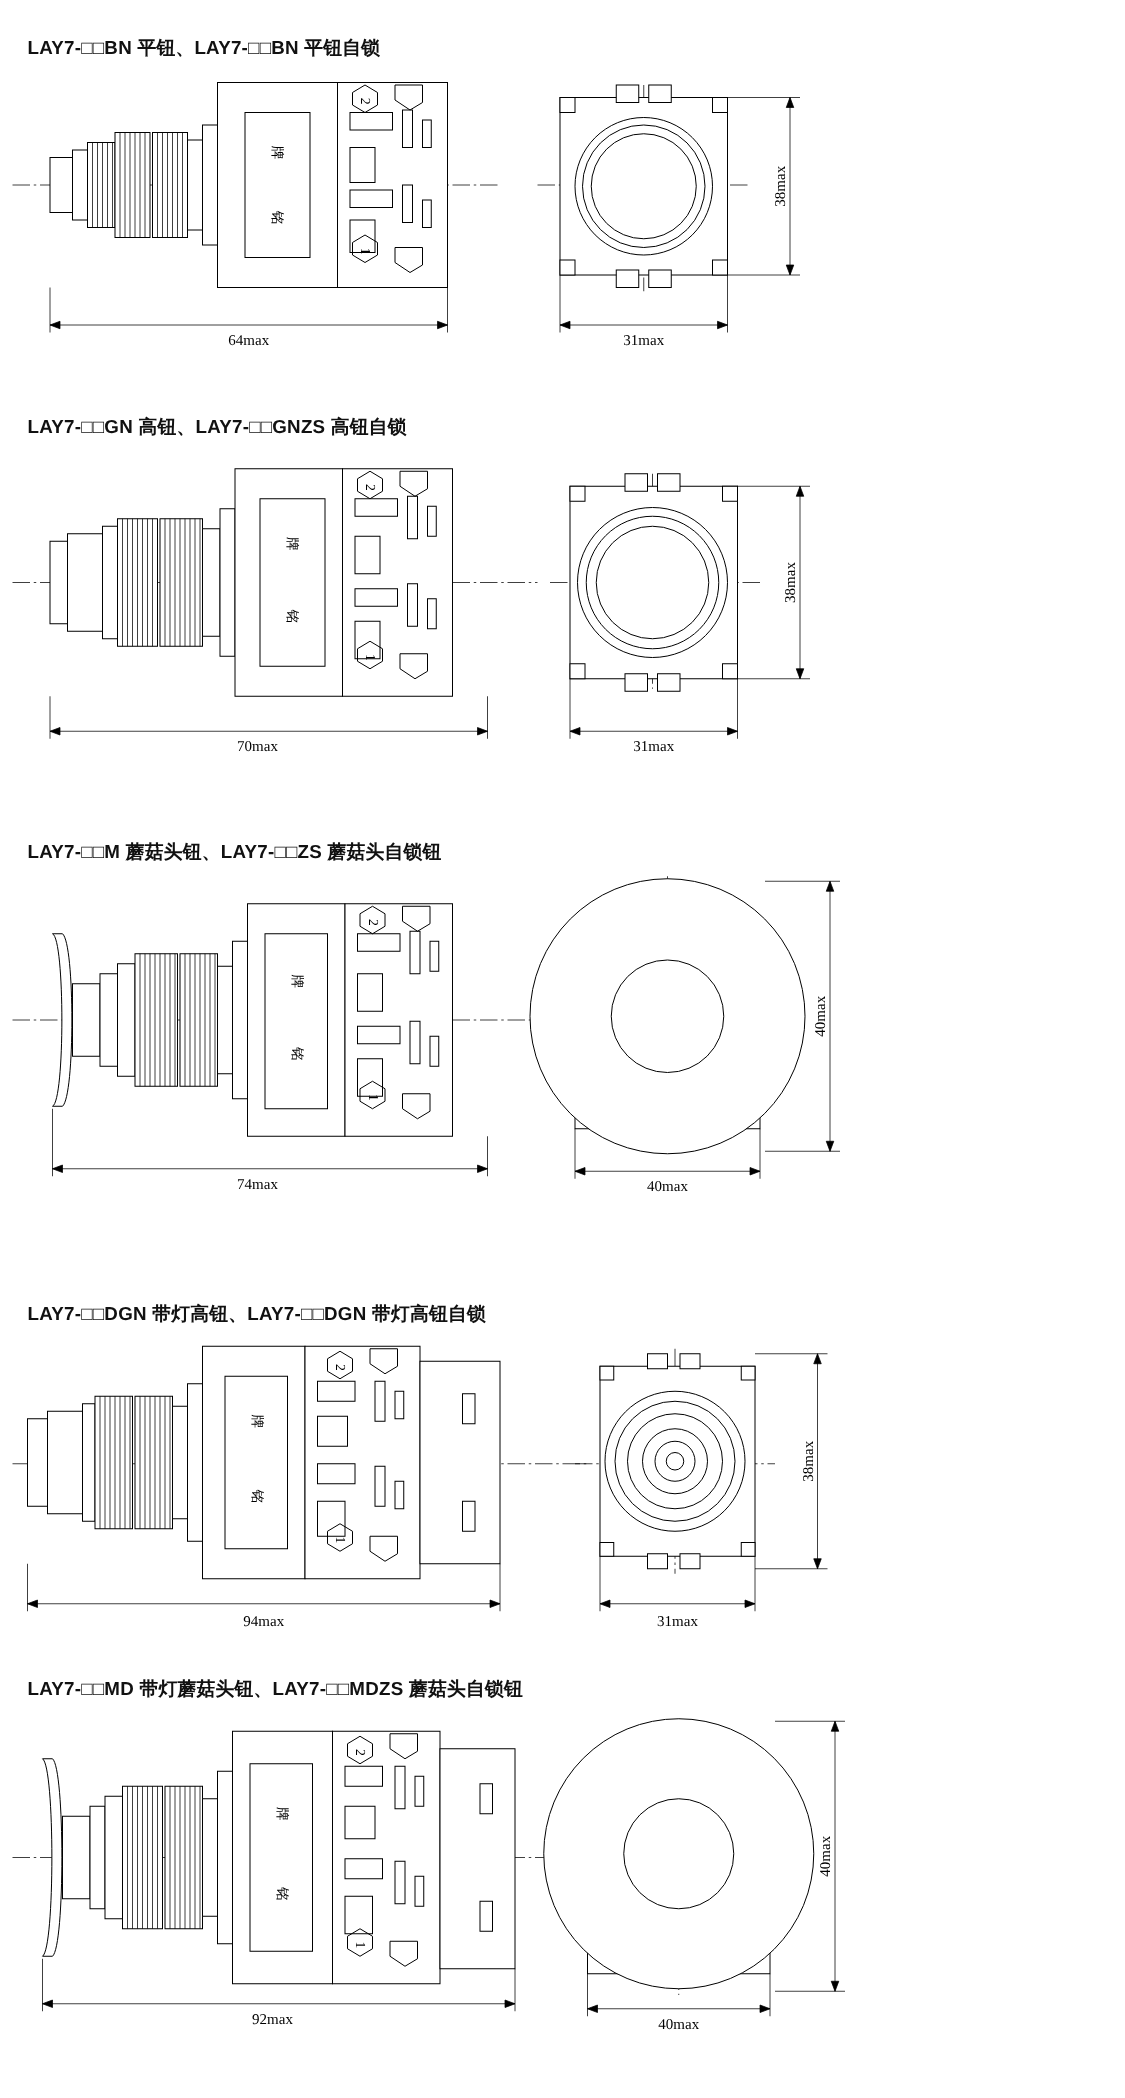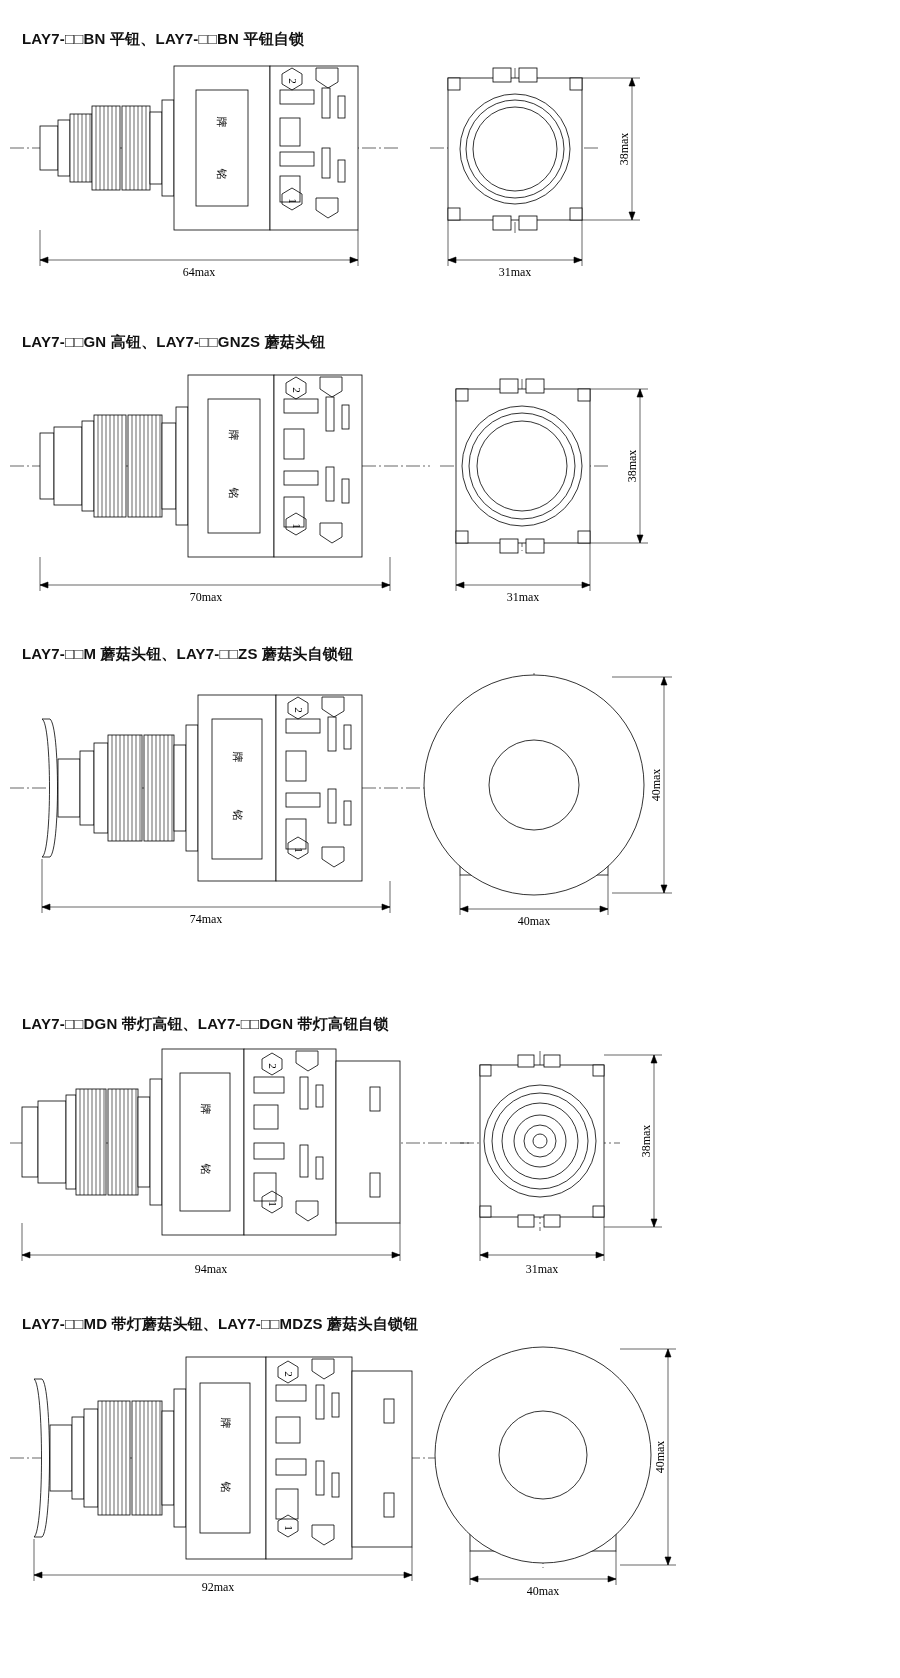--- a/index.html
+++ b/index.html
@@ -158,21 +158,21 @@
             <path d="M632,30 l-3,8 l6,0 z" fill="#000"></path>
             <path d="M632,172 l-3,-8 l6,0 z" fill="#000"></path>
           </g>
           <text class="dimtxt" x="628" y="101" text-anchor="middle" transform="rotate(-90 628 101)">38max</text>
         </g>
       </svg>
     </div>
   </div>
 
   <div class="section" style="height:312px;">
-    <div class="sec-title" style="padding-top:8px;">LAY7-□□GN 高钮、LAY7-□□GNZS 蘑菇头钮</div>
+    <div class="sec-title" style="padding-top:8px;">LAY7-□□GN 高钮、LAY7-□□GNZS 高钮自锁</div>
     <div class="sec-body">
       <svg width="900" height="275" viewBox="0 0 900 275">
         <g>
           <line class="center" x1="10" y1="115" x2="430" y2="115"></line>
           <rect class="fillw" x="40" y="82" width="14" height="66"></rect>
           <rect class="fillw" x="54" y="76" width="28" height="78"></rect>
           <rect class="fillw" x="82" y="70" width="12" height="90"></rect>
           <rect class="fillw" x="94" y="64" width="32" height="102"></rect>
           <g class="ln-thin">
             <line x1="98" y1="64" x2="98" y2="166"></line>
@@ -257,21 +257,21 @@
             <path d="M640,38 l-3,8 l6,0 z" fill="#000"></path>
             <path d="M640,192 l-3,-8 l6,0 z" fill="#000"></path>
           </g>
           <text class="dimtxt" x="636" y="115" text-anchor="middle" transform="rotate(-90 636 115)">38max</text>
         </g>
       </svg>
     </div>
   </div>
 
   <div class="section" style="height:322px;">
-    <div class="sec-title" style="padding-top:8px;">LAY7-□□M 蘑菇头钮、LAY7-□□ZS 蘑菇头自锁钮</div>
+    <div class="sec-title" style="padding-top:8px;margin-top:28px;">LAY7-□□M 蘑菇头钮、LAY7-□□ZS 蘑菇头自锁钮</div>
     <div class="sec-body">
       <svg width="900" height="285" viewBox="0 0 900 285">
         <g>
           <line class="center" x1="10" y1="125" x2="430" y2="125"></line>
 
           <path class="fillw" d="M42,56 C52,60 52,190 42,194 L50,194 C60,186 60,64 50,56 Z"></path>
           <rect class="fillw" x="58" y="96" width="22" height="58"></rect>
           <rect class="fillw" x="80" y="88" width="14" height="74"></rect>
           <rect class="fillw" x="94" y="80" width="14" height="90"></rect>
           <rect class="fillw" x="108" y="72" width="34" height="106"></rect>

